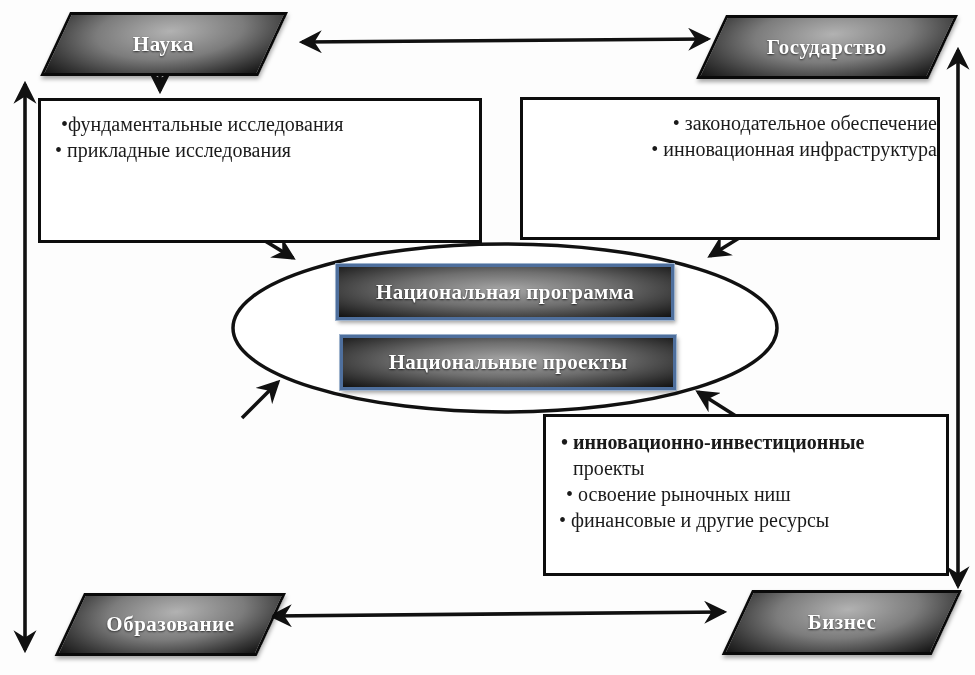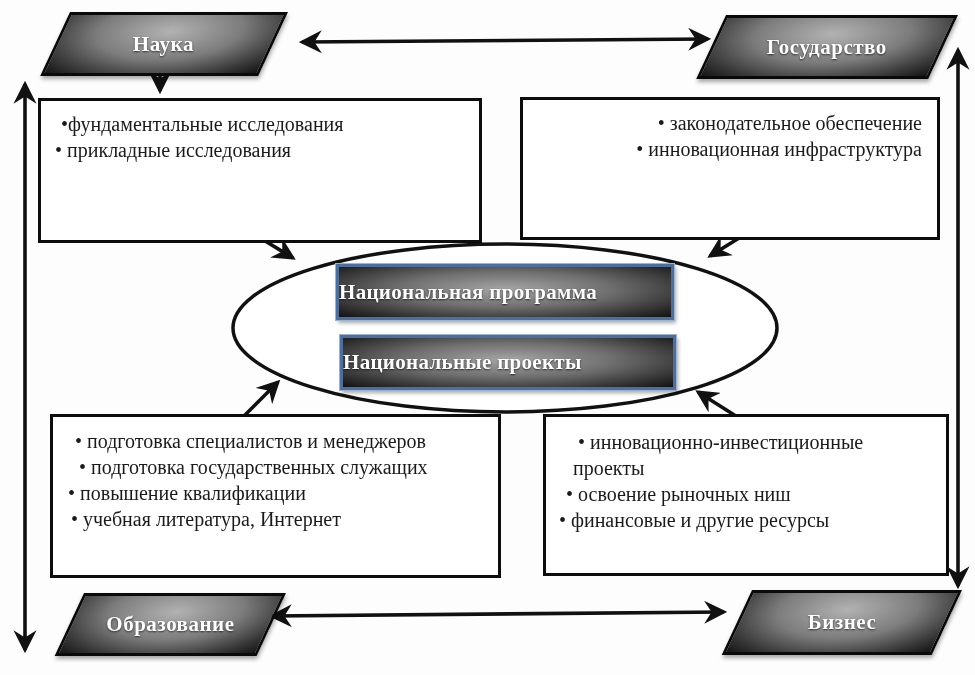--- a/index.html
+++ b/index.html
@@ -38,37 +38,37 @@
   .box{position:absolute; z-index:2; background:#fff; border:3px solid var(--box-border);}
   .bline{font-size:20px; line-height:26px; white-space:nowrap;}
   .box-science  {left:38px;  top:98px;  width:438px; height:129px; padding-top:10px;}
   .box-state    {left:520px; top:97px;  width:414px; height:127px; padding-top:10px; text-align:right;}
   .box-education{left:50px;  top:414px; width:445px; height:147px; padding-top:11px;}
   .box-business {left:543px; top:414px; width:400px; height:144px; padding-top:12px;}
 
   .box-science  .bline:nth-child(1){margin-left:20px;}
   .box-science  .bline:nth-child(2){margin-left:14px;}
   .box-science  .bline:nth-child(3){margin-left:20px;}
-  .box-state    .bline{margin-right:15px;}
+  .box-state    .bline{margin-right:0;}
   .box-education .bline:nth-child(1){margin-left:22px;}
   .box-education .bline:nth-child(2){margin-left:26px;}
   .box-education .bline:nth-child(3){margin-left:15px;}
   .box-education .bline:nth-child(4){margin-left:18px;}
-  .box-business .bline:nth-child(1){margin-left:32px;}
+  .box-business .bline:nth-child(1){margin-left:15px;font-weight:bold;}
   .box-business .bline:nth-child(2){margin-left:27px;}
   .box-business .bline:nth-child(3){margin-left:20px;}
   .box-business .bline:nth-child(4){margin-left:13px;}
 
   
   .center-box{
     position:absolute; z-index:4;
     border:3px solid var(--center-border);
     background:radial-gradient(ellipse at 50% 45%, #a6a6a6 0%, #6f6f6f 45%, #2a2a2a 85%, #121212 100%);
     box-shadow:0 0 0 1px #9db2cc, 2px 3px 4px rgba(0,0,0,.35);
-    display:flex; align-items:center; 
+    display:flex; align-items:center; justify-content:center;
   }
   .center-box .center-label{
     font-weight:bold; font-size:21px; color:var(--node-text);
     text-shadow:0 1px 2px rgba(0,0,0,.7); letter-spacing:.3px;
   }
   .cb-program {left:336px; top:264px; width:332px; height:50px;}
   .cb-projects{left:340px; top:335px; width:330px; height:49px;}
 </style>
 </head>
 <body>
@@ -119,26 +119,20 @@
   <div class="box box-science">
     <div class="bline">•фундаментальные исследования</div>
     <div class="bline">• прикладные исследования</div>
   </div>
 
   <div class="box box-state">
     <div class="bline">• законодательное обеспечение</div>
     <div class="bline">• инновационная инфраструктура</div>
   </div>
 
-  <div class="box box-education">
-    <div class="bline">• подготовка специалистов и менеджеров</div>
-    <div class="bline">• подготовка государственных служащих</div>
-    <div class="bline">• повышение квалификации</div>
-    <div class="bline">• учебная литература, Интернет</div>
-  </div>
 
   <div class="box box-business">
     <div class="bline">• инновационно-инвестиционные</div>
     <div class="bline">проекты</div>
     <div class="bline">• освоение рыночных ниш</div>
     <div class="bline">• финансовые и другие ресурсы</div>
   </div>
 
   <div class="center-box cb-program">
     <span class="center-label">Национальная программа</span>

